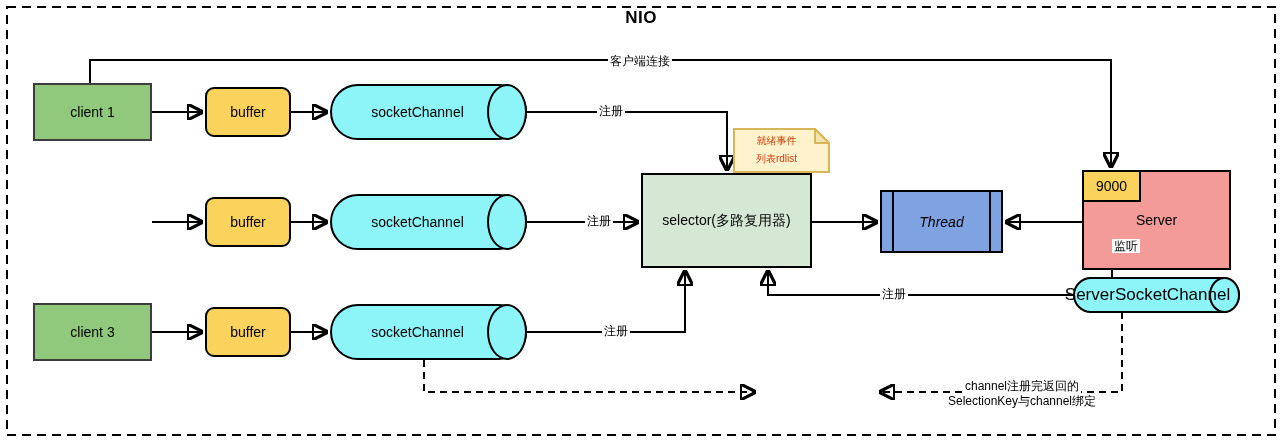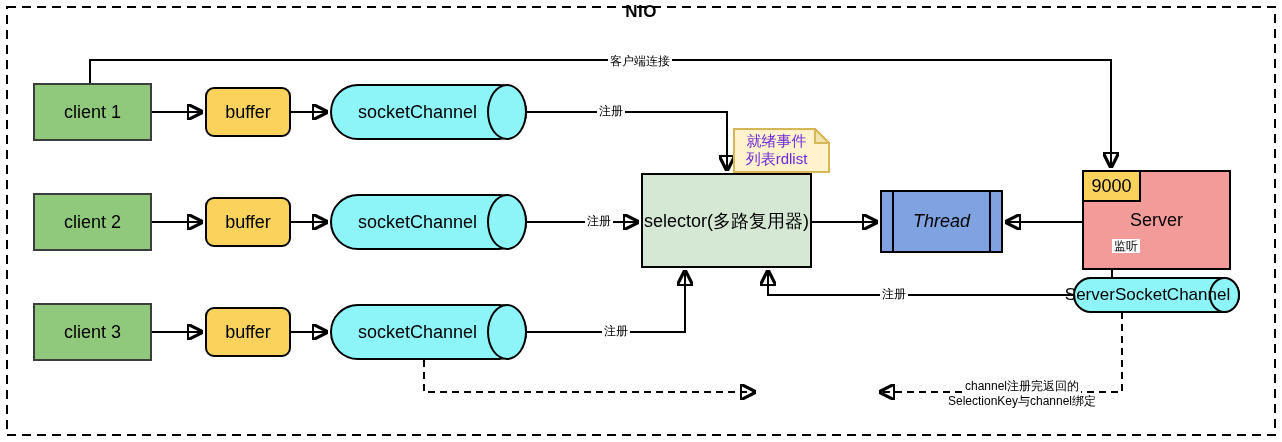--- a/index.html
+++ b/index.html
@@ -5,27 +5,27 @@
   html,body{margin:0;padding:0;background:#fff;}
   #canvas{
     position:relative;width:1282px;height:442px;background:#fff;overflow:hidden;
     font-family:"Liberation Sans","DejaVu Sans",sans-serif;color:#000;
   }
   #edges{position:absolute;left:0;top:0;width:1282px;height:442px;pointer-events:none;}
   #edges path{stroke:#000;stroke-width:2;fill:none;}
   #edges path.dashed{stroke-dasharray:7 5;}
   #edges .frame{stroke:#000;stroke-width:2;fill:none;stroke-dasharray:9 6;}
   .title{
-    position:absolute;left:641px;top:2px;transform:translateX(-50%);
+    position:absolute;left:641px;top:8px;transform:translateX(-50%);
     font-size:17px;font-weight:bold;letter-spacing:.5px;z-index:3;
   }
   .node{
     position:absolute;box-sizing:border-box;border:2px solid #000;
     display:flex;align-items:center;justify-content:center;
-    font-size:18px;z-index:2;text-align:center;
+    font-size:14px;z-index:2;text-align:center;
   }
   .client{background:var(--client_fill);border-color:#3d3d3d;left:33px;width:119px;height:58px;}
   .buffer{background:var(--buffer_fill);border-radius:9px;left:205px;width:86px;height:50px;}
   .cyl{background:var(--channel_fill);border-radius:28px;left:330px;width:197px;height:56px;padding-right:22px;}
   .cap{
     position:absolute;top:-2px;right:-2px;height:calc(100% + 4px);width:40px;
     box-sizing:border-box;border:2px solid #000;border-radius:50%;background:var(--channel_fill);
   }
   .cyl span,.sscyl span{position:relative;z-index:1;}
   .selector{background:var(--selector_fill);left:641px;top:173px;width:171px;height:95px;}
@@ -34,21 +34,21 @@
   .thread::before{left:10px;} .thread::after{right:10px;}
   .server{background:var(--server_fill);left:1082px;top:170px;width:149px;height:100px;}
   .port{position:absolute;left:-2px;top:-2px;width:59px;height:32px;box-sizing:border-box;
         border:2px solid #000;background:var(--buffer_fill);display:flex;align-items:center;justify-content:center;}
   .sscyl{background:var(--channel_fill);border-radius:19px;left:1073px;top:277px;width:167px;height:36px;padding-right:18px;font-size:17px;}
   .sscyl .cap{width:31px;}
   .skey{background:var(--channel_fill);left:758px;top:372px;width:119px;height:39px;}
   .note{position:absolute;left:733px;top:128px;width:97px;height:45px;z-index:3;}
   .note-text{
     position:absolute;left:0;right:10px;top:4px;text-align:center;
-    font-size:15px;line-height:18px;color:#6d28d9;z-index:1;
+    font-size:10px;line-height:18px;color:#c2410c;z-index:1;
   }
   .elabel{
     position:absolute;z-index:3;background:#fff;font-size:12px;line-height:14px;
     padding:0 2px;white-space:nowrap;transform:translate(-50%,-50%);
   }
 </style>
 </head>
 <body>
 
 <div id="canvas">
@@ -84,23 +84,20 @@
     <span>client 1</span>
   </div>
   <div class="node buffer" style="top:87px">
     <span>buffer</span>
   </div>
   <div class="node cyl" style="top:84px">
     <i class="cap"></i>
     <span>socketChannel</span>
   </div>
 
-  <div class="node client" style="top:193px">
-    <span>client 2</span>
-  </div>
   <div class="node buffer" style="top:197px">
     <span>buffer</span>
   </div>
   <div class="node cyl" style="top:194px">
     <i class="cap"></i>
     <span>socketChannel</span>
   </div>
 
   <div class="node client" style="top:303px">
     <span>client 3</span>

